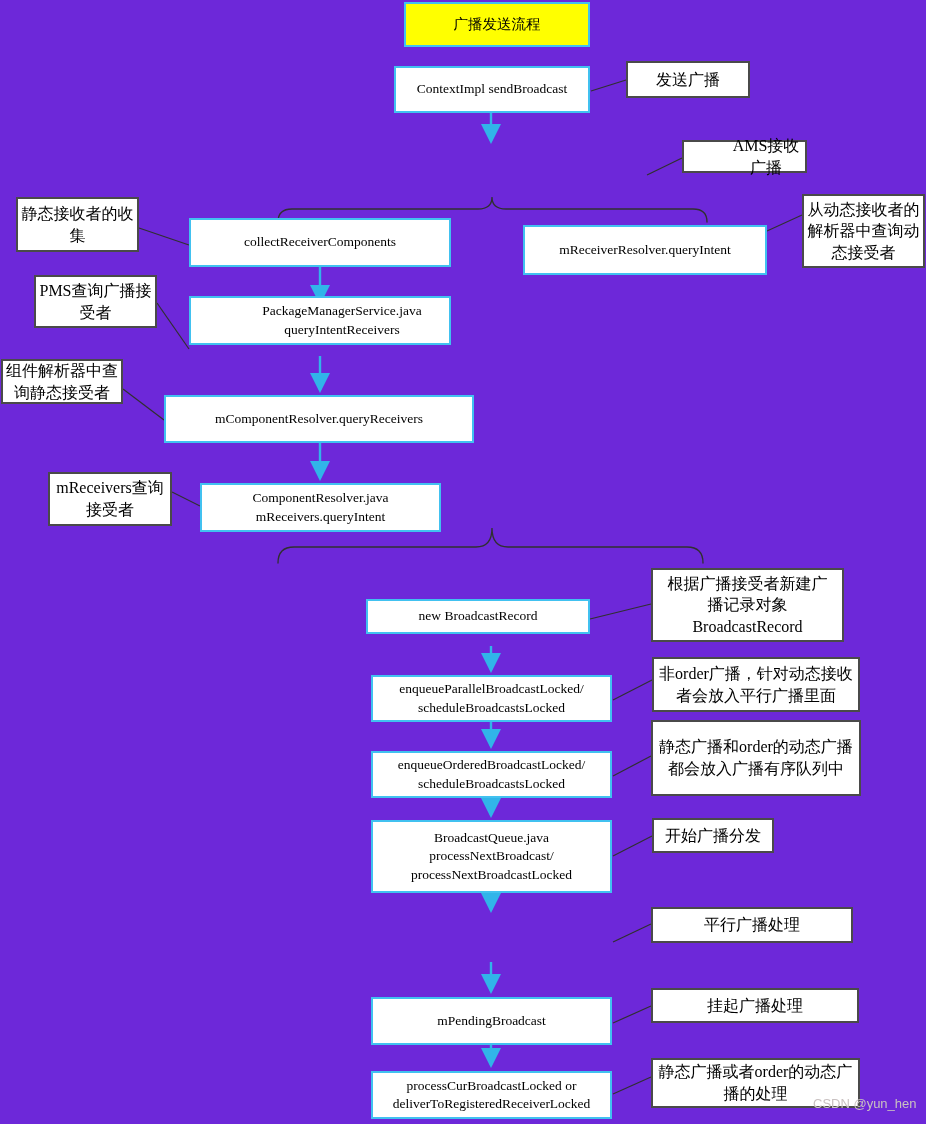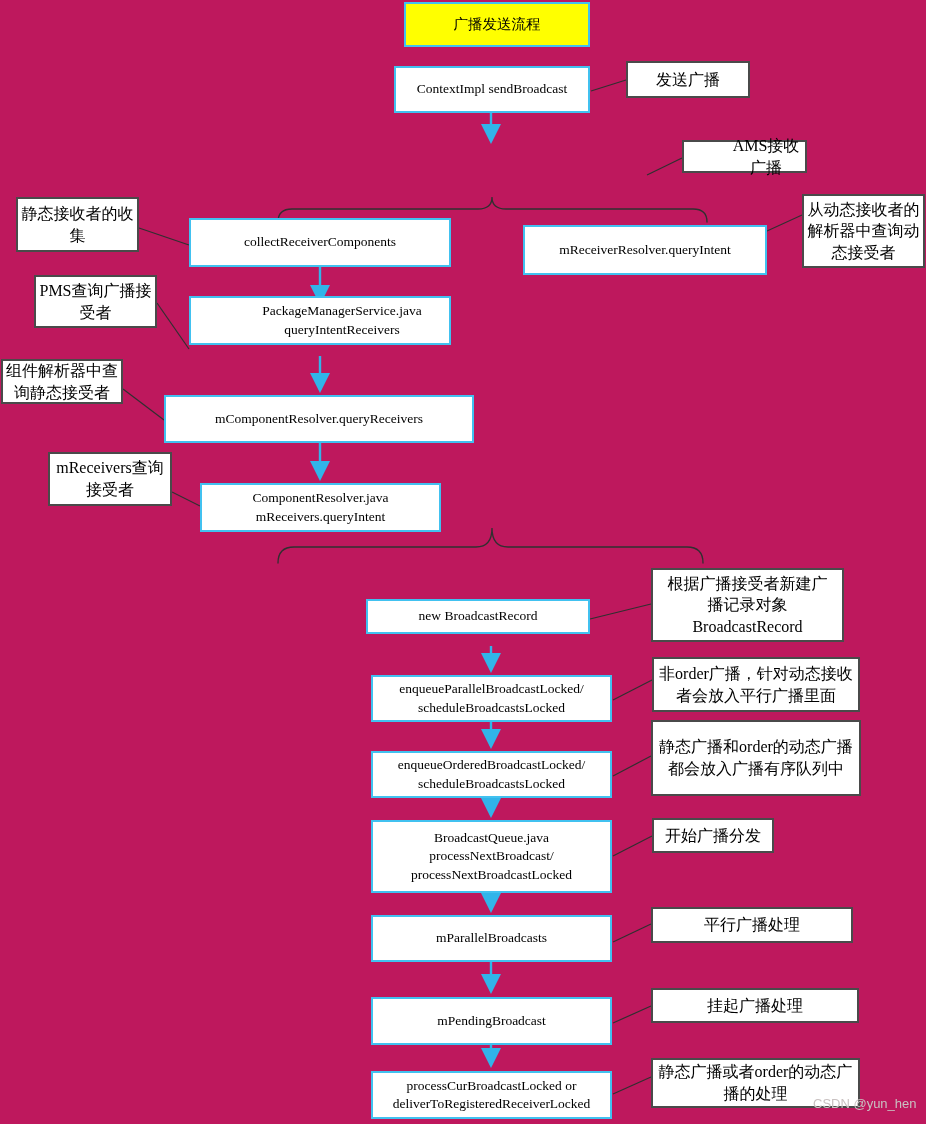--- a/index.html
+++ b/index.html
@@ -1,19 +1,19 @@
 <!DOCTYPE html>
 <html><head>
 <meta charset="utf-8">
 <style>
   html,body{margin:0;padding:0;background:#ffffff;}
   #canvas{
     position:relative;
     width:926px;height:1124px;
-    background:#be185d;
+    background:#6d28d9;
     font-family:"Liberation Serif","DejaVu Serif",serif;
     overflow:hidden;
   }
   #wires{position:absolute;left:0;top:0;width:926px;height:1124px;}
   .box{
     position:absolute;
     display:flex;align-items:center;justify-content:center;
     text-align:center;
     white-space:pre-line;
     color:#000000;
@@ -101,37 +101,36 @@
   <div class="box flow" style="left:200px;top:483px;width:241px;height:49px;">ComponentResolver.java
 mReceivers.queryIntent</div>
   <div class="box flow" style="left:366px;top:599px;width:224px;height:35px;">new BroadcastRecord</div>
   <div class="box flow" style="left:371px;top:675px;width:241px;height:47px;">enqueueParallelBroadcastLocked/
 scheduleBroadcastsLocked</div>
   <div class="box flow" style="left:371px;top:751px;width:241px;height:47px;">enqueueOrderedBroadcastLocked/
 scheduleBroadcastsLocked</div>
   <div class="box flow" style="left:371px;top:820px;width:241px;height:73px;">BroadcastQueue.java
 processNextBroadcast/
 processNextBroadcastLocked</div>
-  <div class="box flow" style="left:371px;top:915px;width:241px;height:47px;">mParallelBroadcasts</div>
   <div class="box flow" style="left:371px;top:997px;width:241px;height:48px;">mPendingBroadcast</div>
   <div class="box flow" style="left:371px;top:1071px;width:241px;height:48px;">processCurBroadcastLocked or
 deliverToRegisteredReceiverLocked</div>
 
   <div class="box ann" style="left:626px;top:61px;width:124px;height:37px;">发送广播</div>
   <div class="box ann" style="left:682px;top:140px;width:125px;height:33px;padding-left:43px;">AMS接收广播</div>
   <div class="box ann" style="left:16px;top:197px;width:123px;height:55px;">静态接收者的收
 集</div>
   <div class="box ann" style="left:802px;top:194px;width:123px;height:74px;">从动态接收者的
 解析器中查询动
 态接受者</div>
   <div class="box ann" style="left:34px;top:275px;width:123px;height:53px;">PMS查询广播接
 受者</div>
   <div class="box ann" style="left:1px;top:359px;width:122px;height:45px;">组件解析器中查
 询静态接受者</div>
-  <div class="box ann" style="left:48px;top:452px;width:124px;height:54px;">mReceivers查询
+  <div class="box ann" style="left:48px;top:472px;width:124px;height:54px;">mReceivers查询
 接受者</div>
   <div class="box ann" style="left:651px;top:568px;width:193px;height:74px;">根据广播接受者新建广
 播记录对象
 BroadcastRecord</div>
   <div class="box ann" style="left:652px;top:657px;width:208px;height:55px;">非order广播，针对动态接收
 者会放入平行广播里面</div>
   <div class="box ann" style="left:651px;top:720px;width:210px;height:76px;">静态广播和order的动态广播
 都会放入广播有序队列中</div>
   <div class="box ann" style="left:652px;top:818px;width:122px;height:35px;">开始广播分发</div>
   <div class="box ann" style="left:651px;top:907px;width:202px;height:36px;">平行广播处理</div>

